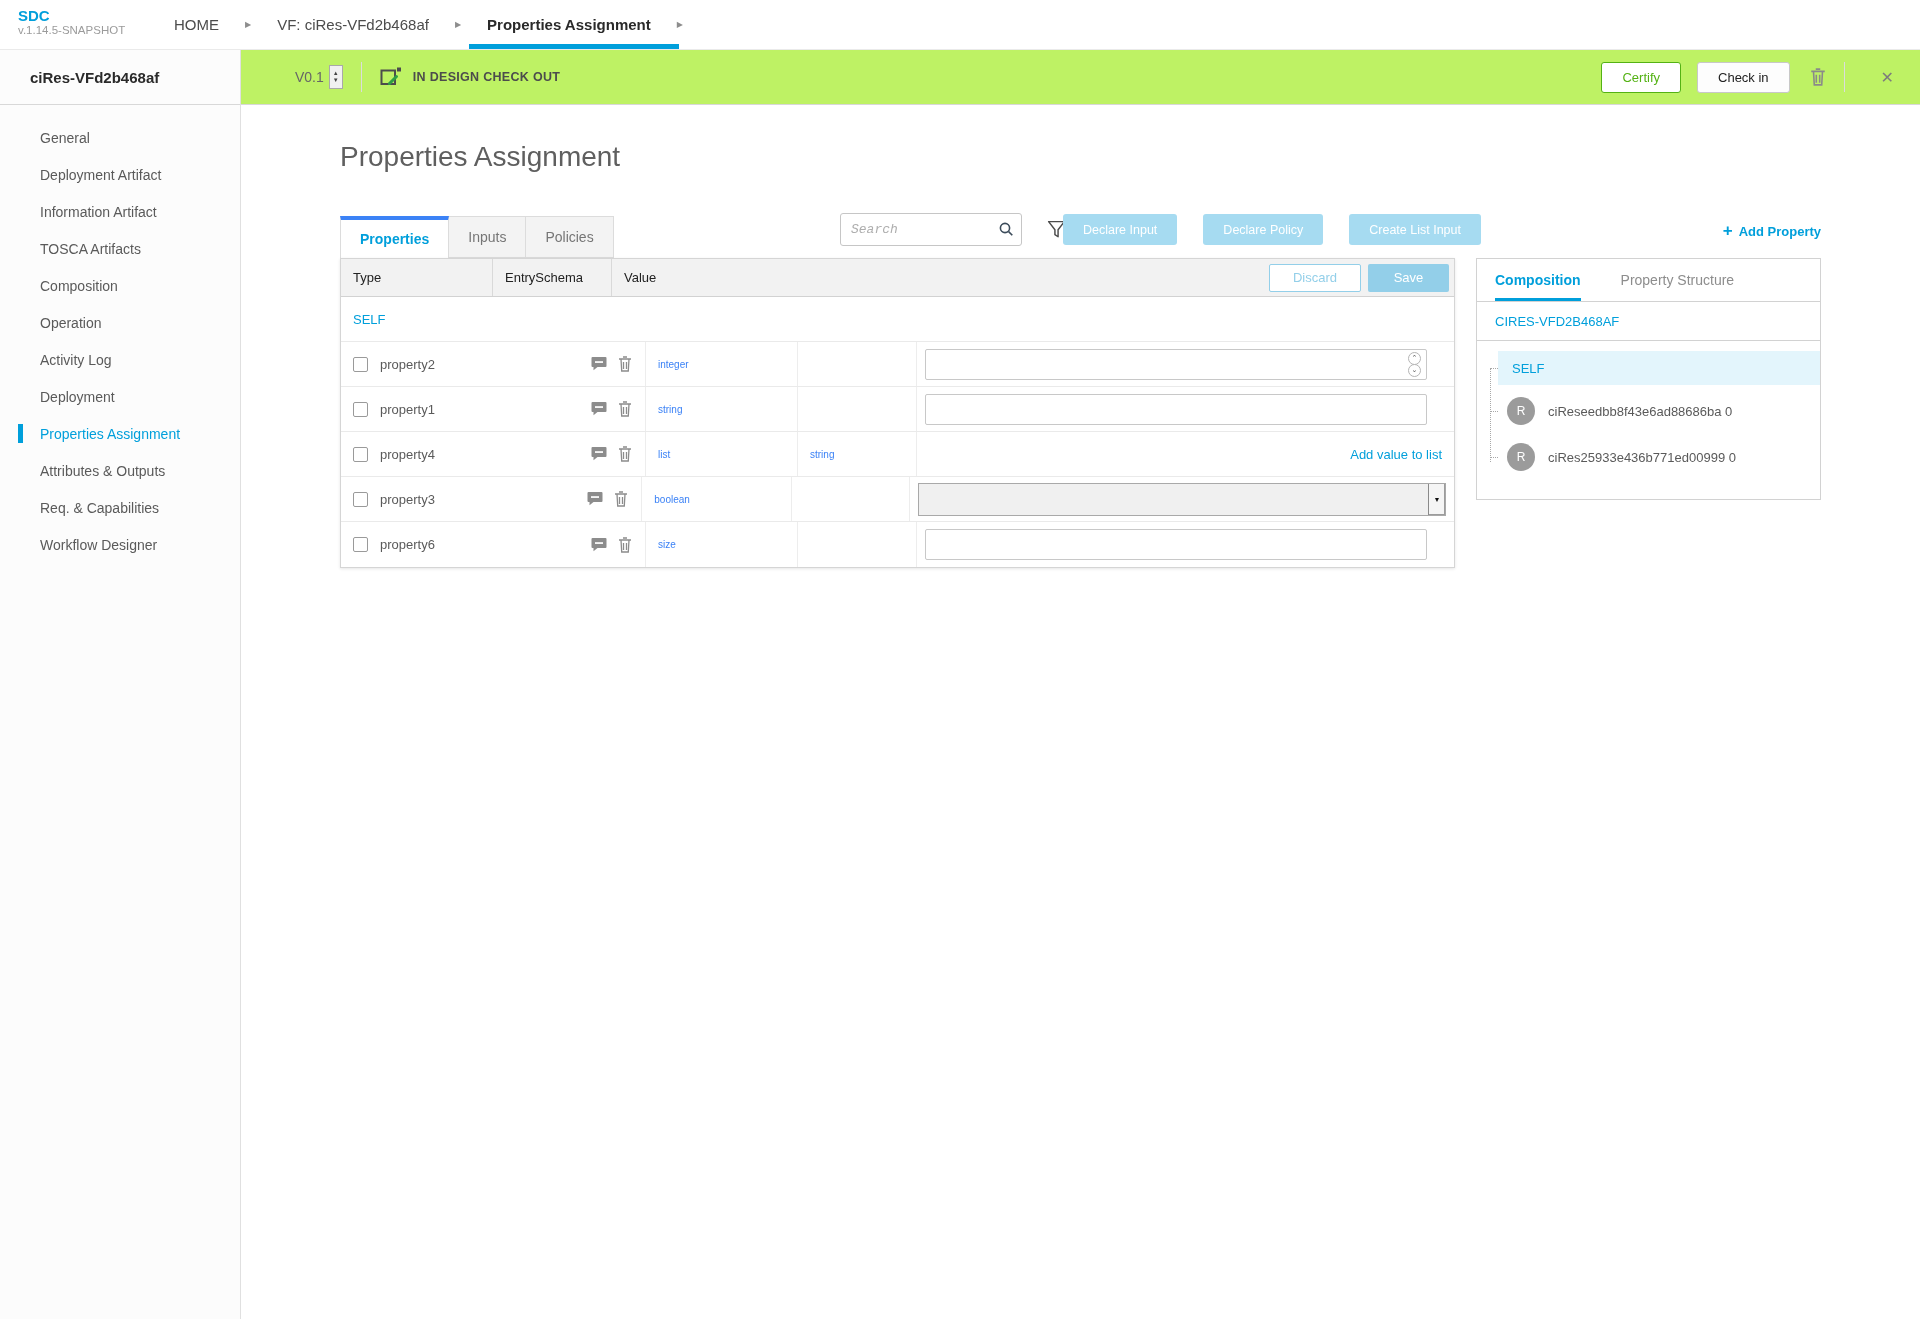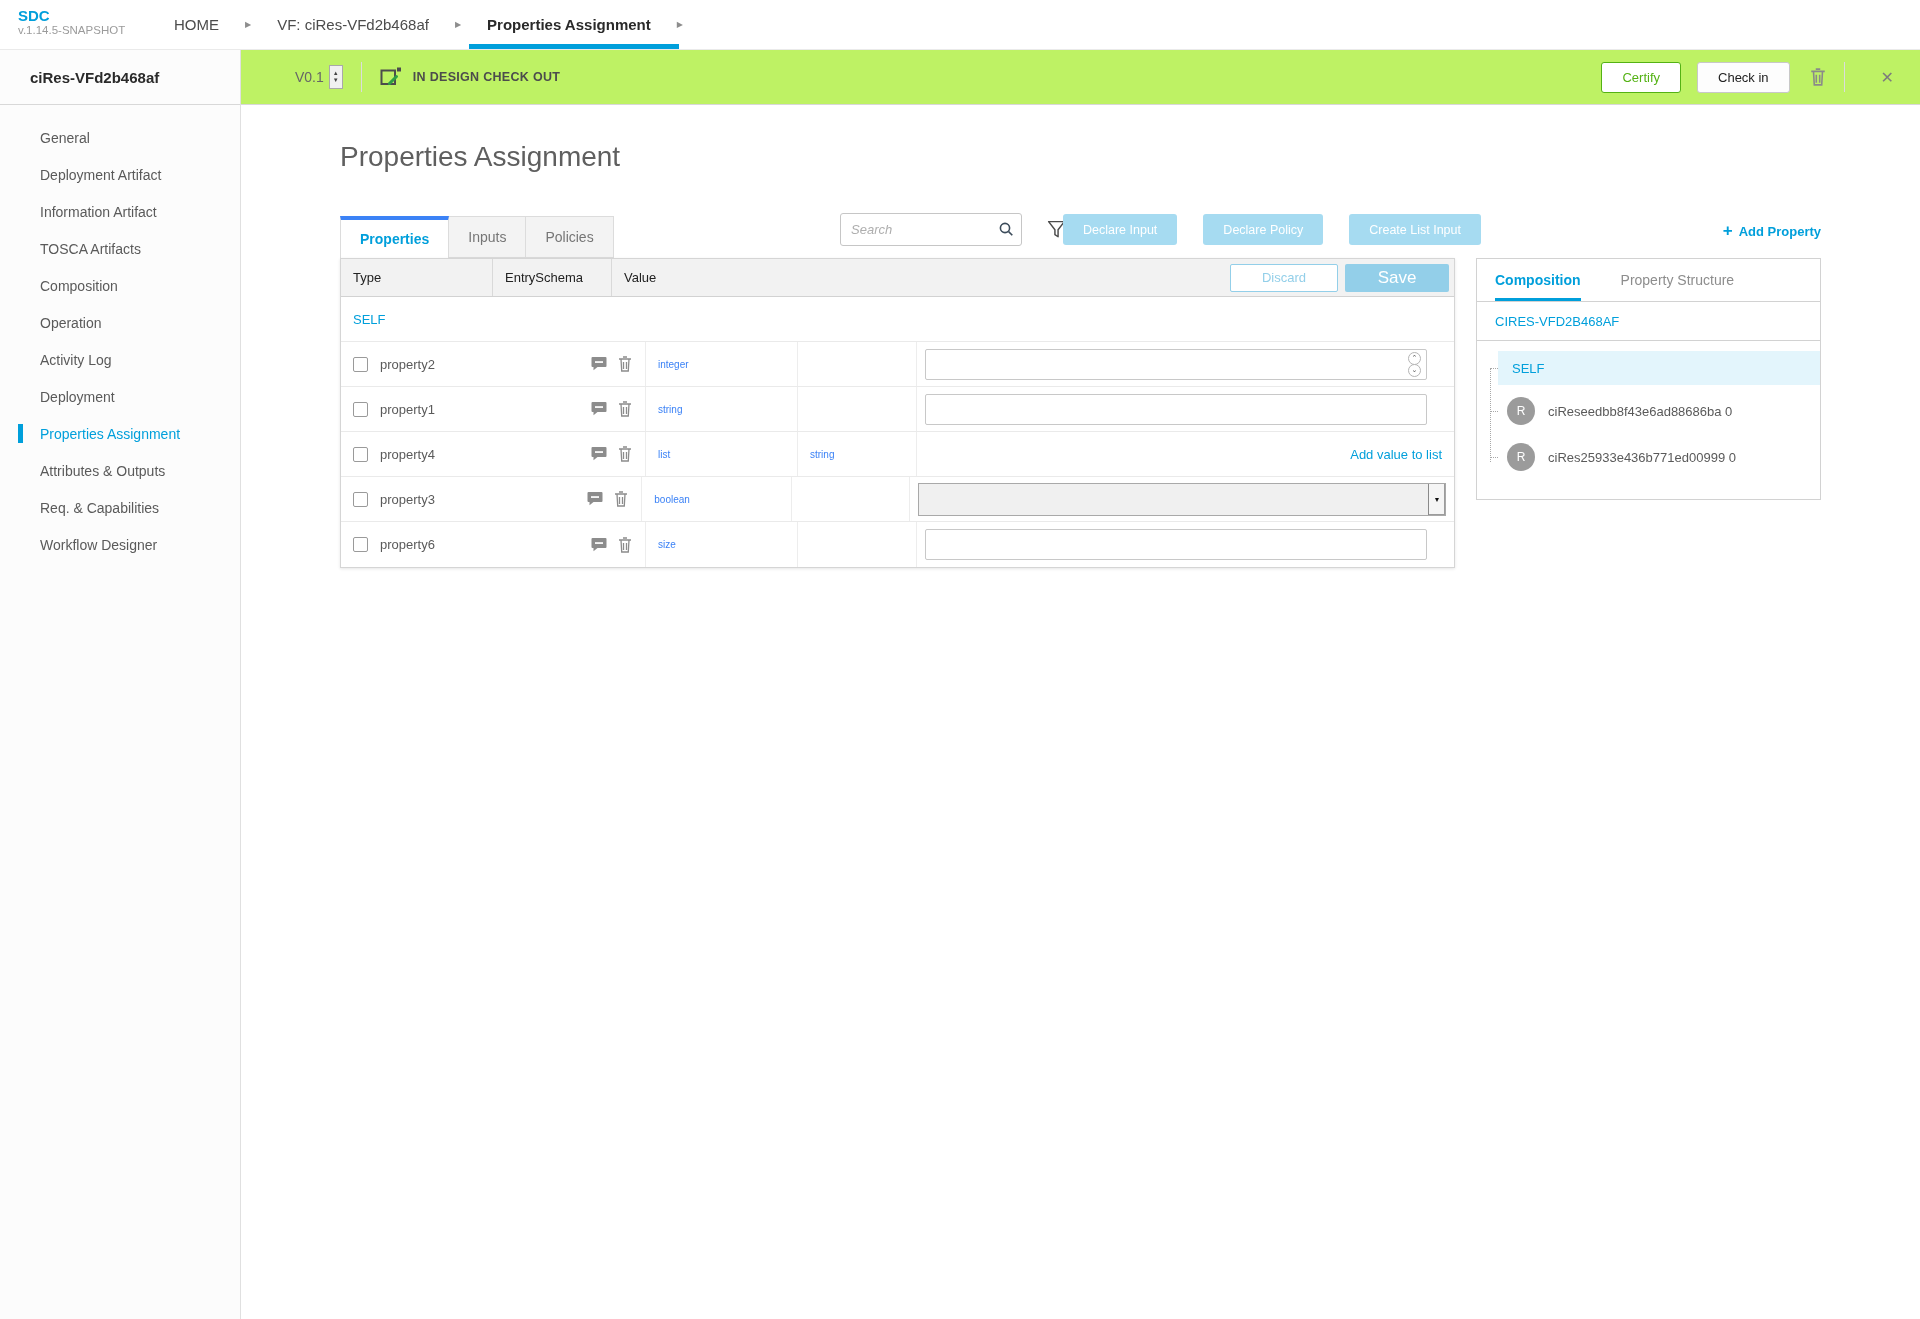--- a/index.html
+++ b/index.html
@@ -64,21 +64,21 @@
   .tab { height:42px; display:flex; align-items:center; padding:0 19px;
     font-size:14px; background:#f3f3f3; border:1px solid #dcdcdc; border-left:none;
     color:#767676; cursor:pointer; }
   .tab:first-child { border-left:1px solid #dcdcdc; }
   .tab.active { background:#fff; color:#009fdb; font-weight:bold;
     border-top:4px solid #3b82f6; border-bottom:none; }
 
   .search-wrap { position:absolute; left:599px; top:108px; width:182px; height:33px; }
   .search-wrap input { width:100%; height:100%; border:1px solid #c6c6c6; border-radius:3px;
     padding:0 30px 0 10px; font-size:13px; font-style:italic; color:#555;
-    font-family:Liberation Sans, sans-serif; outline:none; }
+    font-family:Liberation Mono, monospace; outline:none; }
   .search-wrap input::placeholder { color:#aeaeae; }
   .search-icon { position:absolute; right:8px; top:8px; }
   .filter-icon { position:absolute; left:805px; top:114px; cursor:pointer; }
 
   .action-buttons { position:absolute; left:822px; top:109px; display:flex; gap:26px; }
   .btn-blue { height:31px; padding:0 20px; background:#a6dbf1; color:#fff;
     border:none; border-radius:3px; font-size:12.5px; cursor:pointer; font-family:inherit; }
 
   .add-property { position:absolute; right:99px; top:116px; color:#009fdb;
     font-size:13px; font-weight:bold; cursor:pointer; display:flex; align-items:center; }
@@ -88,24 +88,24 @@
   .prop-table { position:absolute; left:99px; top:153px; width:1115px;
     border:1px solid #d5d5d5; box-shadow:0 1px 3px rgba(0,0,0,.10); background:#fff; }
   .t-header { display:flex; height:38px; background:#f2f2f2; border-bottom:1px solid #d2d2d2;
     align-items:center; }
   .t-header .hcell { height:100%; display:flex; align-items:center; padding-left:12px;
     font-size:13px; color:#222; border-right:1px solid #d9d9d9; }
   .t-header .hcell:last-child { border-right:none; }
   .sort-caret { font-size:8px; color:#a8a8a8; margin-left:7px; }
   .c1 { width:305px; } .c2 { width:152px; } .c3 { width:119px; } .c4 { flex:1; }
   .hdr-btns { margin-left:auto; display:flex; gap:7px; padding-right:5px; }
-  .btn-discard { width:108px; height:28px; background:#fff; border:1px solid #93cfe9;
+  .btn-discard { width:92px; height:28px; background:#fff; border:1px solid #93cfe9;
     color:#93cfe9; font-size:13px; border-radius:2px; cursor:pointer; font-family:inherit; }
-  .btn-save { width:104px; height:28px; background:#93cfe9; border:none; color:#fff;
-    font-size:17px; border-radius:2px; cursor:pointer; font-family:inherit; }
+  .btn-save { width:81px; height:28px; background:#93cfe9; border:none; color:#fff;
+    font-size:13px; border-radius:2px; cursor:pointer; font-family:inherit; }
 
   .t-self { height:45px; display:flex; align-items:center; padding-left:12px;
     font-size:13px; color:#009fdb; border-bottom:1px solid #eaeaea; }
 
   .t-row { display:flex; height:45px; border-bottom:1px solid #eaeaea; }
   .t-row:last-child { border-bottom:none; }
   .cell { display:flex; align-items:center; border-right:1px solid #ededed; }
   .cell:last-child { border-right:none; }
   .checkbox { width:15px; height:15px; border:1px solid #9a9a9a; border-radius:2px;
     background:#fff; margin-left:12px; cursor:pointer; flex:none; }

